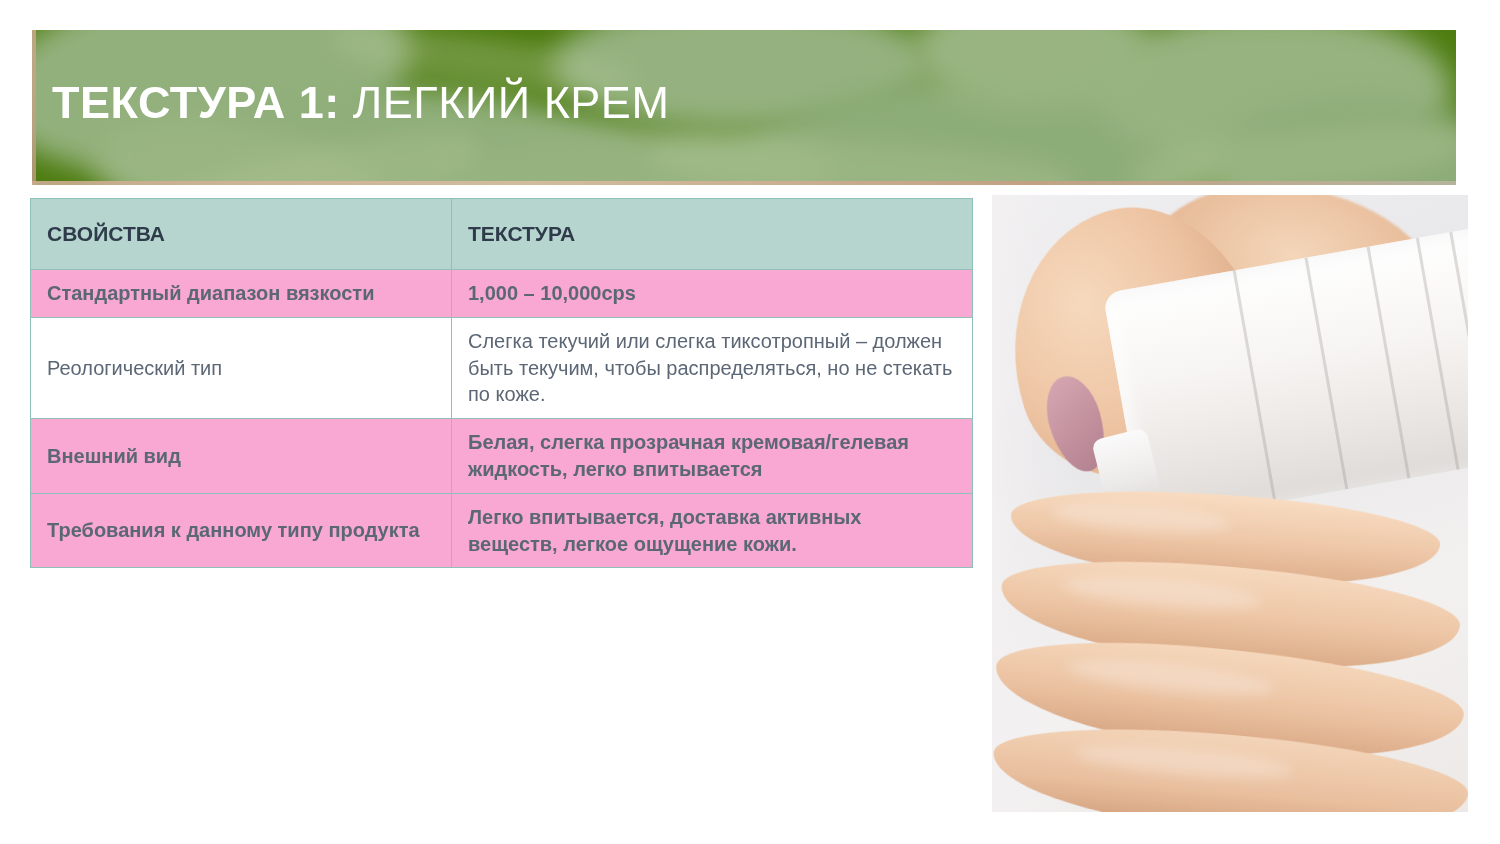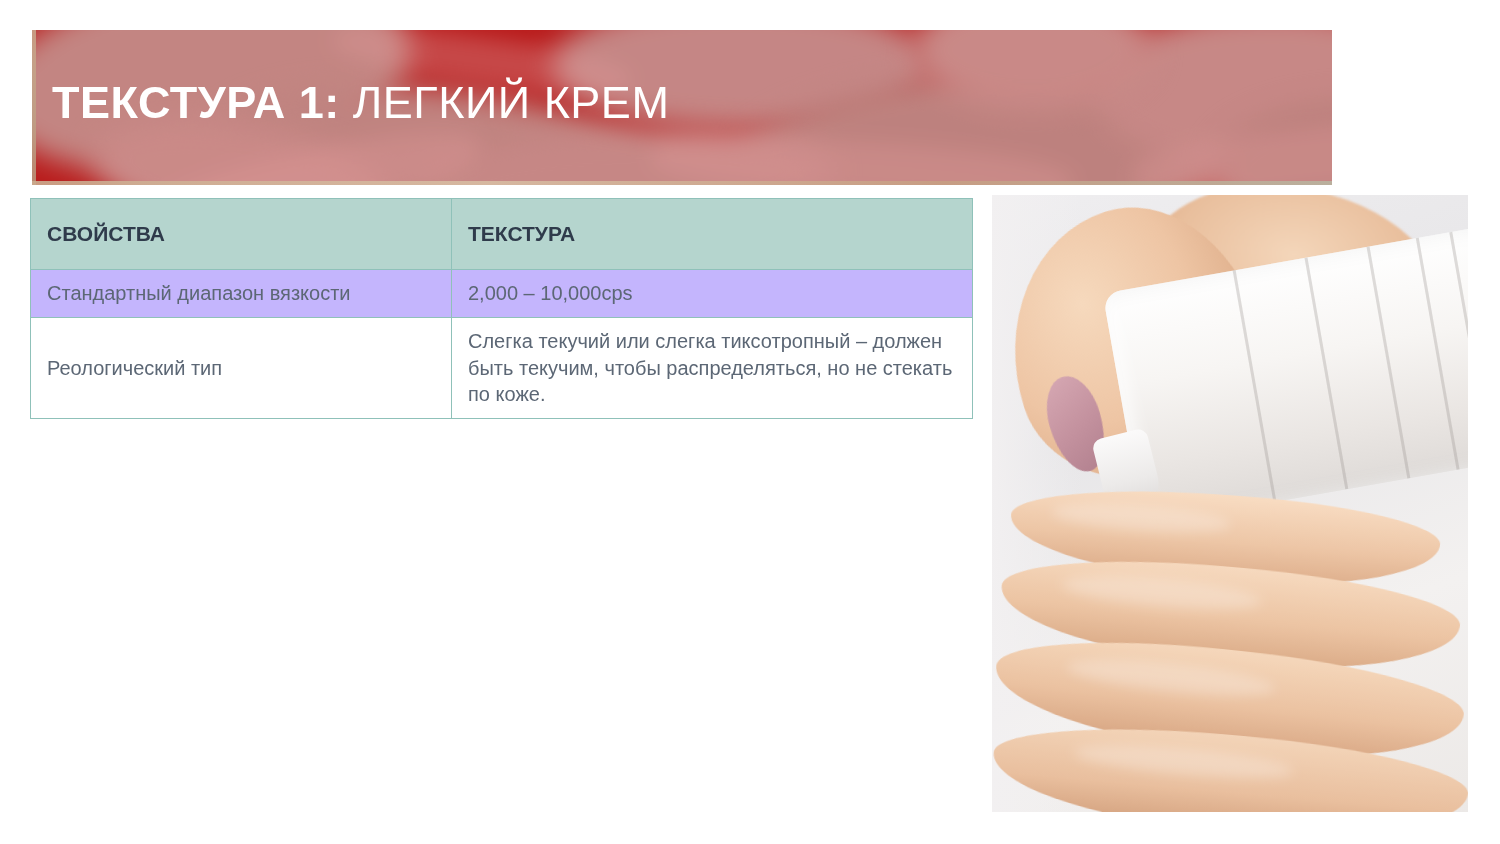--- a/index.html
+++ b/index.html
@@ -13,23 +13,23 @@
     font-family: "Liberation Sans", "DejaVu Sans", sans-serif;
     overflow: hidden;
     position: relative;
   }
 
   
   .banner {
     position: absolute;
     left: 32px;
     top: 30px;
-    width: 1300px;
+    width: 1424px;
     height: 155px;
-    background: #b91c1c;
+    background: #4d7c0f;
     overflow: hidden;
   }
   .banner-left-edge {
     position: absolute;
     left: 0; top: 0;
     width: 4px; height: 100%;
     background: linear-gradient(to bottom, #c9a98c, #b89a7e);
     opacity: .85;
   }
   .banner-bottom-edge {
@@ -107,21 +107,21 @@
     color: #2f3b4b;
     font-size: 21px;
     font-weight: 700;
     height: 54px;
     padding-top: 8px;
     padding-bottom: 8px;
   }
   .col-prop { width: 421px; }
   .col-desc { width: 521px; }
 
-  tr.row-tint td { background: #c4b5fd; }
+  tr.row-tint td { background: #f9a8d4; font-weight: bold; }
   tr.row-plain td { background: #ffffff; }
 
   .r-reg {
     font-size: .62em;
     vertical-align: super;
     line-height: 0;
   }
 
   
   .photo {
@@ -260,25 +260,33 @@
   </colgroup>
   <thead>
     <tr>
       <th>СВОЙСТВА</th>
       <th>ТЕКСТУРА</th>
     </tr>
   </thead>
   <tbody>
     <tr class="row-tint">
       <td>Стандартный диапазон вязкости</td>
-      <td>2,000 – 10,000cps</td>
+      <td>1,000 – 10,000cps</td>
     </tr>
     <tr class="row-plain">
       <td>Реологический тип</td>
       <td>Слегка текучий или слегка тиксотропный – должен быть текучим, чтобы распределяться, но не стекать по коже.</td>
+    </tr>
+    <tr class="row-tint">
+      <td>Внешний вид</td>
+      <td>Белая, слегка прозрачная кремовая/гелевая жидкость, легко впитывается</td>
+    </tr>
+    <tr class="row-tint">
+      <td>Требования к данному типу продукта</td>
+      <td>Легко впитывается, доставка активных веществ, легкое ощущение кожи.</td>
     </tr>
   </tbody>
 </table>
 
 <div class="photo">
   <div class="ph-bg"></div>
   <div class="ph-left-fade"></div>
 
   <div class="ph-thumb2"></div>
   <div class="ph-thumb"></div>

